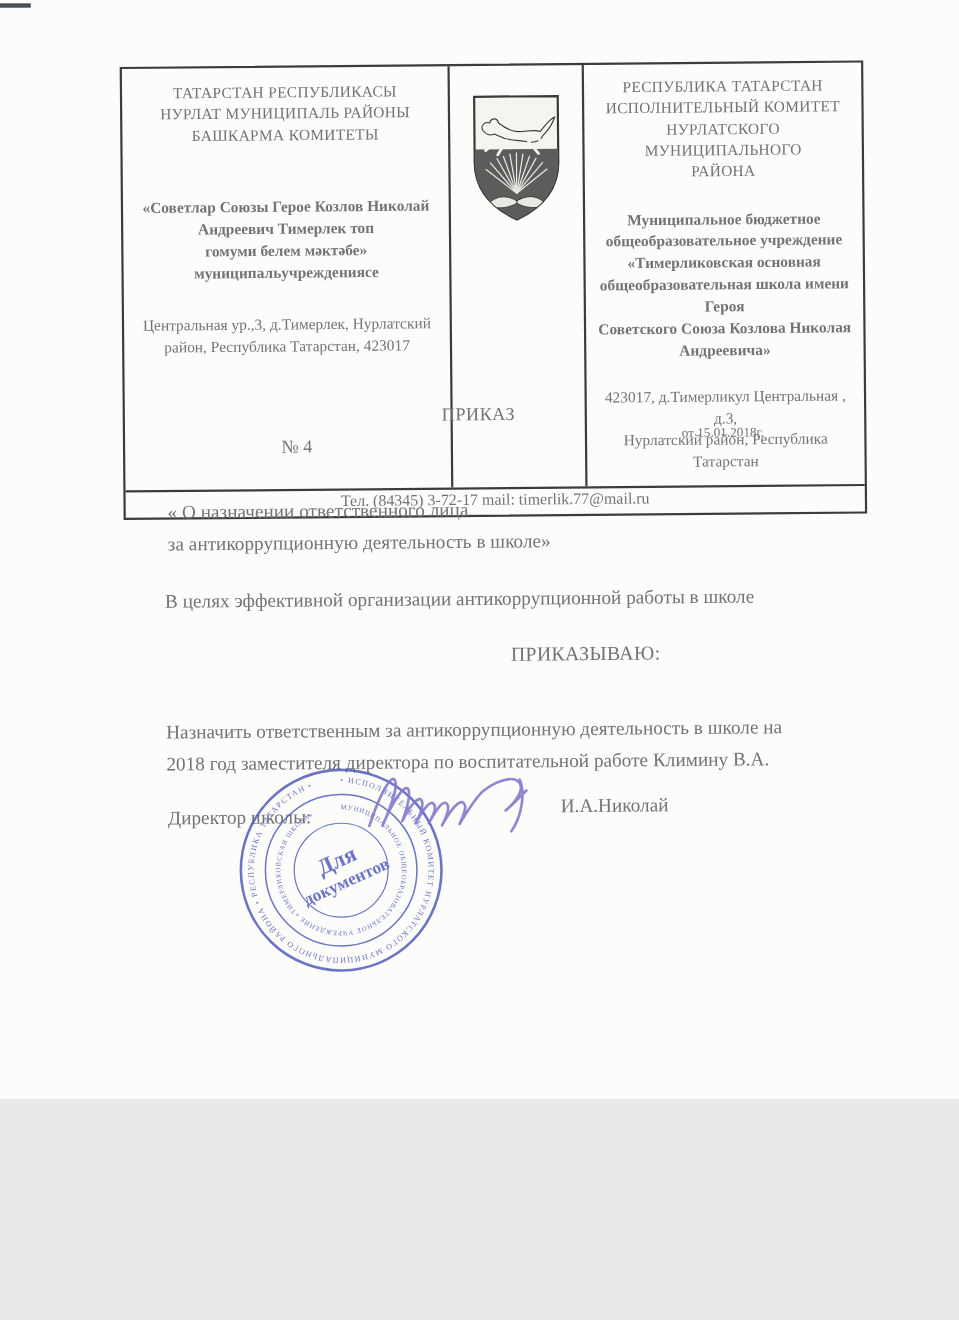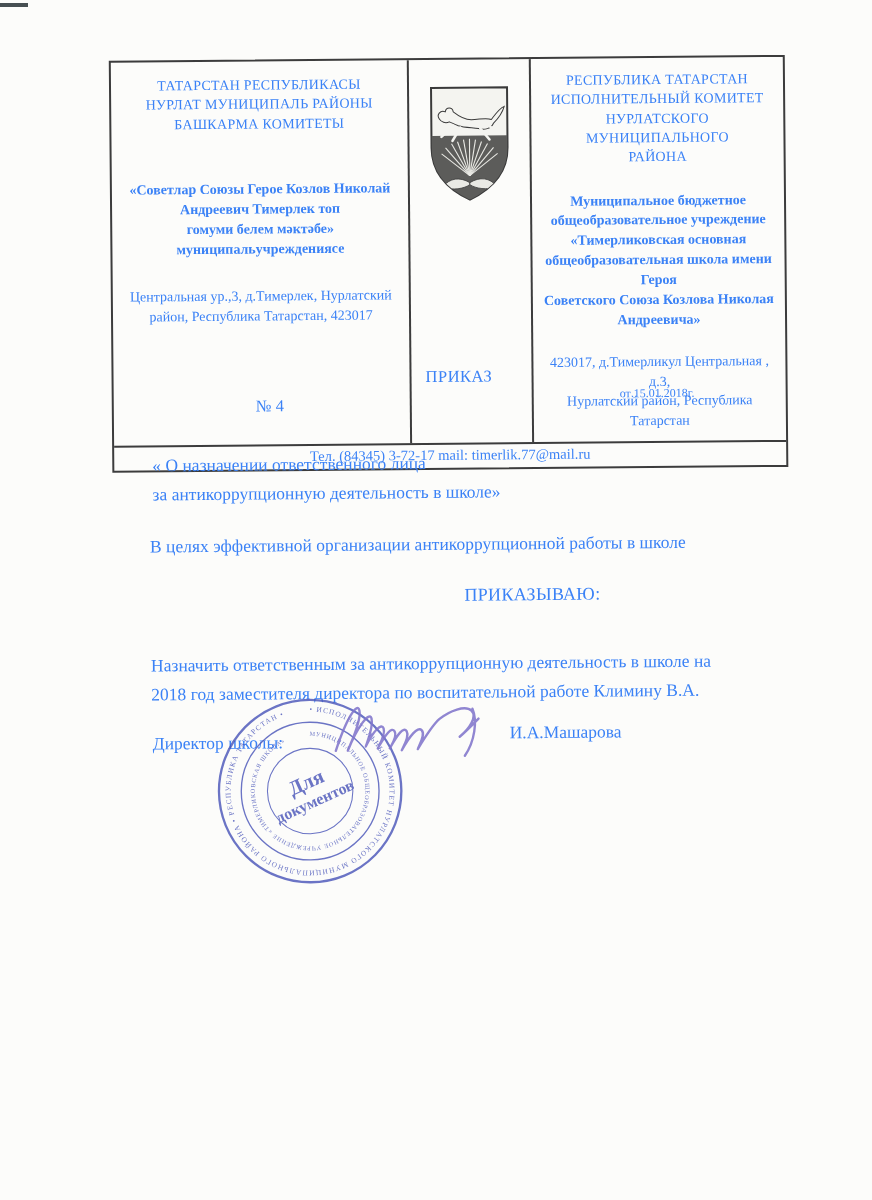--- a/index.html
+++ b/index.html
@@ -1,23 +1,23 @@
 <!DOCTYPE html>
 <html><head>
 <meta charset="utf-8">
 <style>
   html,body{margin:0;padding:0;background:#e8e8e6;}
   .page{
     position:relative;
-    width:872px;height:1200px;
+    width:872px;height:999px;
     margin:0 auto;
     background:#fcfcfa;
     overflow:hidden;
     font-family:"Liberation Serif","DejaVu Serif",serif;
-    color:#3b82f6;
+    color:#737373;
   }
   .doc{position:absolute;inset:0;transform:rotate(-0.5deg);transform-origin:430px 200px;}
   .artifact-line{position:absolute;left:0;top:3px;width:28px;height:4px;background:#474f52;}
 
   
   .hdr-table{
     position:absolute;left:110px;top:58px;width:676px;
     border:2px solid #3c3c3c;
     box-sizing:border-box;
     background:transparent;
@@ -34,21 +34,21 @@
   .hdr-left .name-block{margin-top:46px;}
   .hdr-left .addr-block{margin-top:28px;}
   .hdr-right .caps-block{margin-top:2px;}
   .hdr-right .name-block{margin-top:24px;}
   .hdr-right .addr-block{margin-top:22px;}
   .hdr-row2{border-top:2px solid #3c3c3c;text-align:center;font-size:14.5px;padding:2px 0 4px 0;}
 
   
   .abs{position:absolute;}
   .t-body{font-size:17.5px;line-height:29px;white-space:nowrap;}
-  .doc-type{left:424px;top:367px;font-size:16.5px;letter-spacing:0.5px;}
+  .doc-type{left:400px;top:367px;font-size:16.5px;letter-spacing:0.5px;}
   .doc-num{left:254px;top:395px;font-size:16.5px;}
   .doc-date{left:618px;top:388px;font-size:12px;}
   .subject{left:150px;top:449px;}
   .preamble{left:147px;top:530px;}
   .directive{left:461px;top:585px;font-size:18px;letter-spacing:0.3px;}
   .order-body{left:147px;top:649px;}
   .sig-label{left:148px;top:727px;}
   .signatory{left:505px;top:719px;}
 
   
@@ -160,21 +160,21 @@
     <div class="abs preamble t-body">В целях эффективной организации антикоррупционной работы  в школе</div>
 
     <div class="abs directive">ПРИКАЗЫВАЮ:</div>
 
     <div class="abs order-body t-body">
       <div>Назначить ответственным за антикоррупционную деятельность в школе на</div>
       <div>2018 год заместителя директора по воспитательной работе Климину В.А.</div>
     </div>
 
     <div class="abs sig-label t-body">Директор школы:</div>
-    <div class="abs signatory t-body">И.А.Машарова</div>
+    <div class="abs signatory t-body">И.А.Николай</div>
 
     <div class="abs stamp-wrap">
       <svg viewBox="0 0 200 200">
         <g fill="none" stroke="#4753b8">
           <circle cx="100" cy="100" r="94" stroke-width="2.4"></circle>
           <circle cx="100" cy="100" r="71" stroke-width="1.4"></circle>
           <circle cx="100" cy="100" r="44" stroke-width="1.1"></circle>
         </g>
         <defs>
           <path id="ringO" d="M100,18 A82,82 0 1 1 99.98,18"></path>

